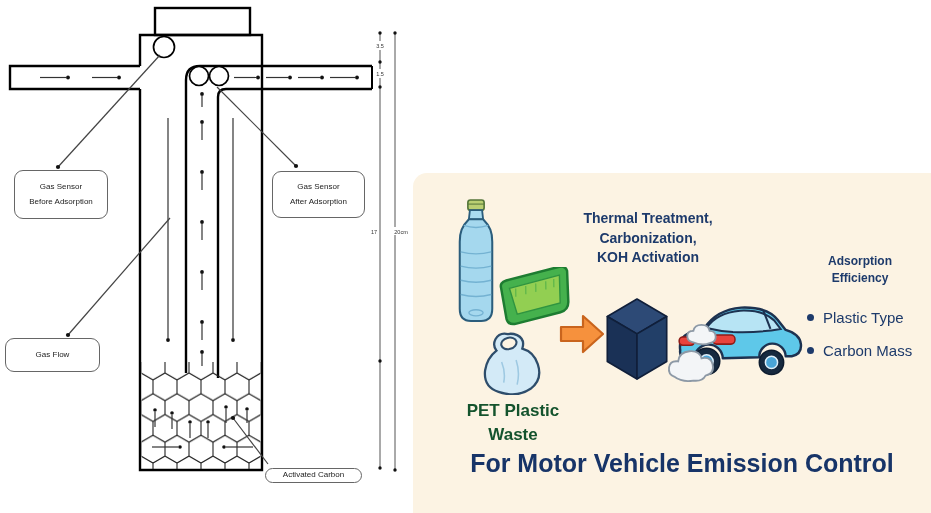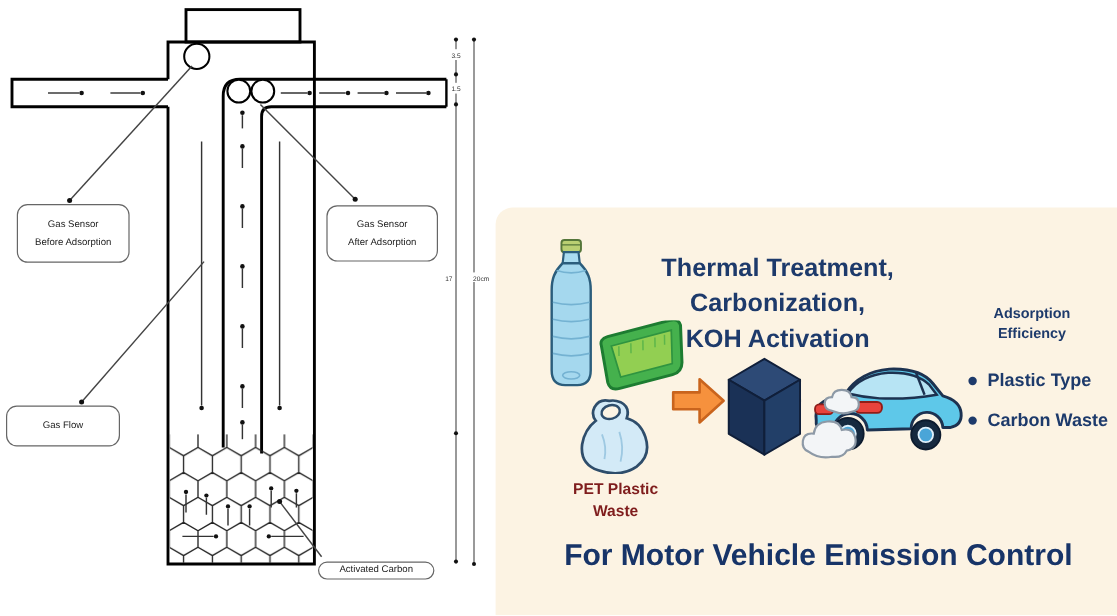--- a/index.html
+++ b/index.html
@@ -8,21 +8,21 @@
   .abs{position:absolute;}
   
   .dlabel{position:absolute;border:1.5px solid #666;border-radius:9px;background:#fff;
           display:flex;align-items:center;justify-content:center;text-align:center;
           font-size:8px;color:#222;white-space:pre-line;line-height:1.8;box-sizing:border-box;}
   
   .panel{position:absolute;left:413px;top:173px;width:518px;height:340px;
          border-top-left-radius:14px;}
   .navy{font-weight:bold;white-space:pre-line;text-align:center;}
   .bullets{position:absolute;display:flex;flex-direction:column;gap:16px;}
-  .bullet-row{display:flex;align-items:center;gap:9px;font-weight:bold;}
+  .bullet-row{display:flex;align-items:center;gap:9px;font-weight:normal;}
   .bullet-dot{width:7px;height:7px;border-radius:50%;flex:0 0 auto;}
 </style>
 </head>
 <body>
 
 <div class="canvas">
 
   <svg class="abs" style="left:0;top:0" width="413" height="513" viewBox="0 0 413 513">
     <defs>
       <pattern id="hexes" x="141" y="366" width="24" height="41.57" patternUnits="userSpaceOnUse">
@@ -168,21 +168,21 @@
         <path d="M20,18 L19,26 M30,17 L29,25 M40,16 L39,24 M50,15 L49,23 M58,14 L57,22" stroke="#5cb54a" stroke-width="1.2"></path>
       </g>
     </svg>
 
     <svg class="abs" style="left:68px;top:158px" width="64" height="64" viewBox="0 0 62 62">
       <path d="M26,3 Q18,1 14,8 Q11,14 15,19 Q6,26 4,38 Q2,54 17,59 Q35,65 48,56 Q60,47 55,32 Q51,20 40,17 Q43,8 35,4 Q30,2 26,3 Z" fill="#d3eaf7" stroke="#2e4d6b" stroke-width="2.2"></path>
       <ellipse cx="27" cy="12" rx="7.5" ry="5.5" fill="#fcf3e3" stroke="#2e4d6b" stroke-width="2" transform="rotate(-15 27 12)"></ellipse>
       <path d="M20,30 Q24,40 22,50 M34,28 Q38,40 35,52" fill="none" stroke="#9ec9e2" stroke-width="1.5"></path>
     </svg>
 
-    <div class="abs navy" style="left:112px;top:36px;width:246px;font-size:21px;line-height:1.4;color:#1d3a6b;">Thermal Treatment,
+    <div class="abs navy" style="left:112px;top:36px;width:246px;font-size:14px;line-height:1.4;color:#1d3a6b;">Thermal Treatment,
 Carbonization,
 KOH Activation</div>
 
     <svg class="abs" style="left:146px;top:138px" width="46" height="46" viewBox="0 0 46 46">
       <path d="M2,16 H24 V5 L44,23 L24,41 V30 H2 Z" fill="#f6913d" stroke="#c9641d" stroke-width="2.2" stroke-linejoin="round"></path>
     </svg>
 
     <svg class="abs" style="left:192px;top:124px" width="64" height="84" viewBox="0 0 62 82">
       <g stroke="#101f3a" stroke-width="1.6" stroke-linejoin="round">
         <path d="M31,2 L60,19 L31,36 L2,19 Z" fill="#2d4a76"></path>
@@ -213,22 +213,22 @@
     <div class="abs navy" style="left:382px;top:80px;width:130px;font-size:12px;line-height:1.45;color:#1d3a6b;">Adsorption
 Efficiency</div>
 
     <div class="bullets" style="left:394px;top:136px;color:#1d3a6b;font-size:15px;">
       <div class="bullet-row">
         <span class="bullet-dot" style="background:#1d3a6b;"></span>
         <span>Plastic Type</span>
       </div>
       <div class="bullet-row">
         <span class="bullet-dot" style="background:#1d3a6b;"></span>
-        <span>Carbon Waste</span>
+        <span>Carbon Mass</span>
       </div>
     </div>
 
-    <div class="abs navy" style="left:28px;top:226px;width:144px;font-size:13px;line-height:1.4;color:#7f1d1d;">PET Plastic
+    <div class="abs navy" style="left:28px;top:226px;width:144px;font-size:17px;line-height:1.4;color:#14532d;">PET Plastic
 Waste</div>
 
     <div class="abs navy" style="left:0;top:276px;width:538px;font-size:25px;color:#173468;">For Motor Vehicle Emission Control</div>
   </div>
 </div>
 
 </body></html>

